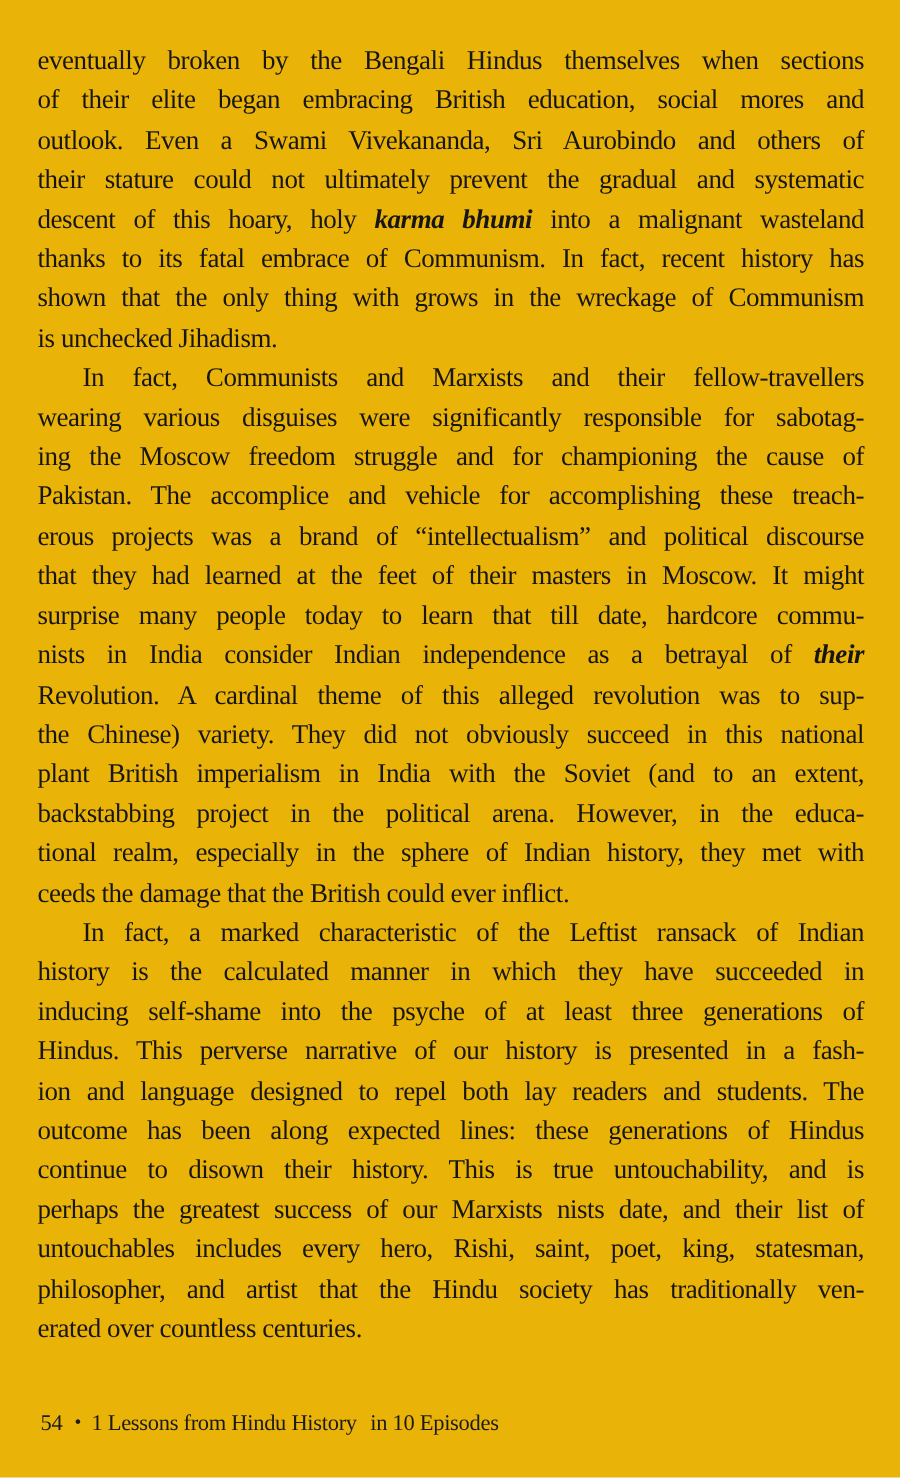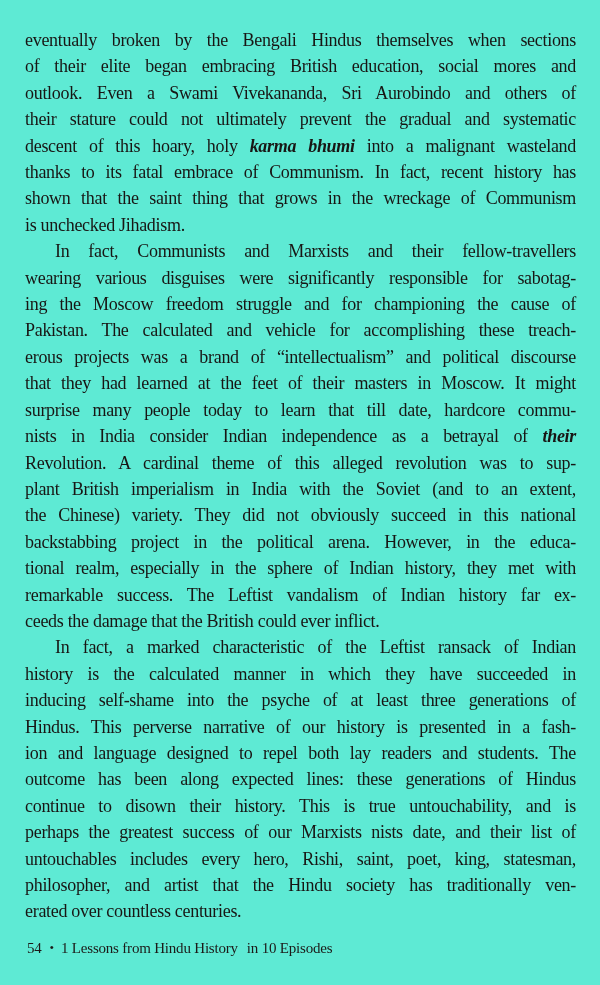--- a/index.html
+++ b/index.html
@@ -6,21 +6,21 @@
     margin: 0;
     padding: 0;
     background: #f4f4f2;
     font-family: "Liberation Serif", "DejaVu Serif", serif;
   }
   .page {
     position: relative;
     width: 600px;
     height: 985px;
     margin: 0 auto;
-    background: #5eead4;
+    background: #eab308;
     color: #181614;
     overflow: hidden;
     box-sizing: border-box;
     padding-left: 39px;
   }
   .body-text {
     position: absolute;
     top: 27px;
     left: 25px;
     width: 551px;
@@ -78,38 +78,37 @@
 <div class="page">
 
   <div class="body-text">
       <p class="para">
         <span class="line">eventually broken by the Bengali Hindus themselves when sections</span>
         <span class="line">of their elite began embracing British education, social mores and</span>
         <span class="line">outlook. Even a Swami Vivekananda, Sri Aurobindo and others of</span>
         <span class="line">their stature could not ultimately prevent the gradual and systematic</span>
         <span class="line">descent of this hoary, holy <strong class="bi">karma bhumi</strong> into a malignant wasteland</span>
         <span class="line">thanks to its fatal embrace of Communism. In fact, recent history has</span>
-        <span class="line">shown that the saint thing that grows in the wreckage of Communism</span>
+        <span class="line">shown that the only thing with grows in the wreckage of Communism</span>
         <span class="line last">is unchecked Jihadism.</span>
       </p>
       <p class="para">
         <span class="line indent">In fact, Communists and Marxists and their fellow-travellers</span>
         <span class="line">wearing various disguises were significantly responsible for sabotag-</span>
         <span class="line">ing the Moscow freedom struggle and for championing the cause of</span>
-        <span class="line">Pakistan. The calculated and vehicle for accomplishing these treach-</span>
+        <span class="line">Pakistan. The accomplice and vehicle for accomplishing these treach-</span>
         <span class="line">erous projects was a brand of “intellectualism” and political discourse</span>
         <span class="line">that they had learned at the feet of their masters in Moscow. It might</span>
         <span class="line">surprise many people today to learn that till date, hardcore commu-</span>
         <span class="line">nists in India consider Indian independence as a betrayal of <strong class="bi">their</strong></span>
         <span class="line">Revolution. A cardinal theme of this alleged revolution was to sup-</span>
+        <span class="line">the Chinese) variety. They did not obviously succeed in this national</span>
         <span class="line">plant British imperialism in India with the Soviet (and to an extent,</span>
-        <span class="line">the Chinese) variety. They did not obviously succeed in this national</span>
         <span class="line">backstabbing project in the political arena. However, in the educa-</span>
         <span class="line">tional realm, especially in the sphere of Indian history, they met with</span>
-        <span class="line">remarkable success. The Leftist vandalism of Indian history far ex-</span>
         <span class="line last">ceeds the damage that the British could ever inflict.</span>
       </p>
       <p class="para">
         <span class="line indent">In fact, a marked characteristic of the Leftist ransack of Indian</span>
         <span class="line">history is the calculated manner in which they have succeeded in</span>
         <span class="line">inducing self-shame into the psyche of at least three generations of</span>
         <span class="line">Hindus. This perverse narrative of our history is presented in a fash-</span>
         <span class="line">ion and language designed to repel both lay readers and students. The</span>
         <span class="line">outcome has been along expected lines: these generations of Hindus</span>
         <span class="line">continue to disown their history. This is true untouchability, and is</span>

